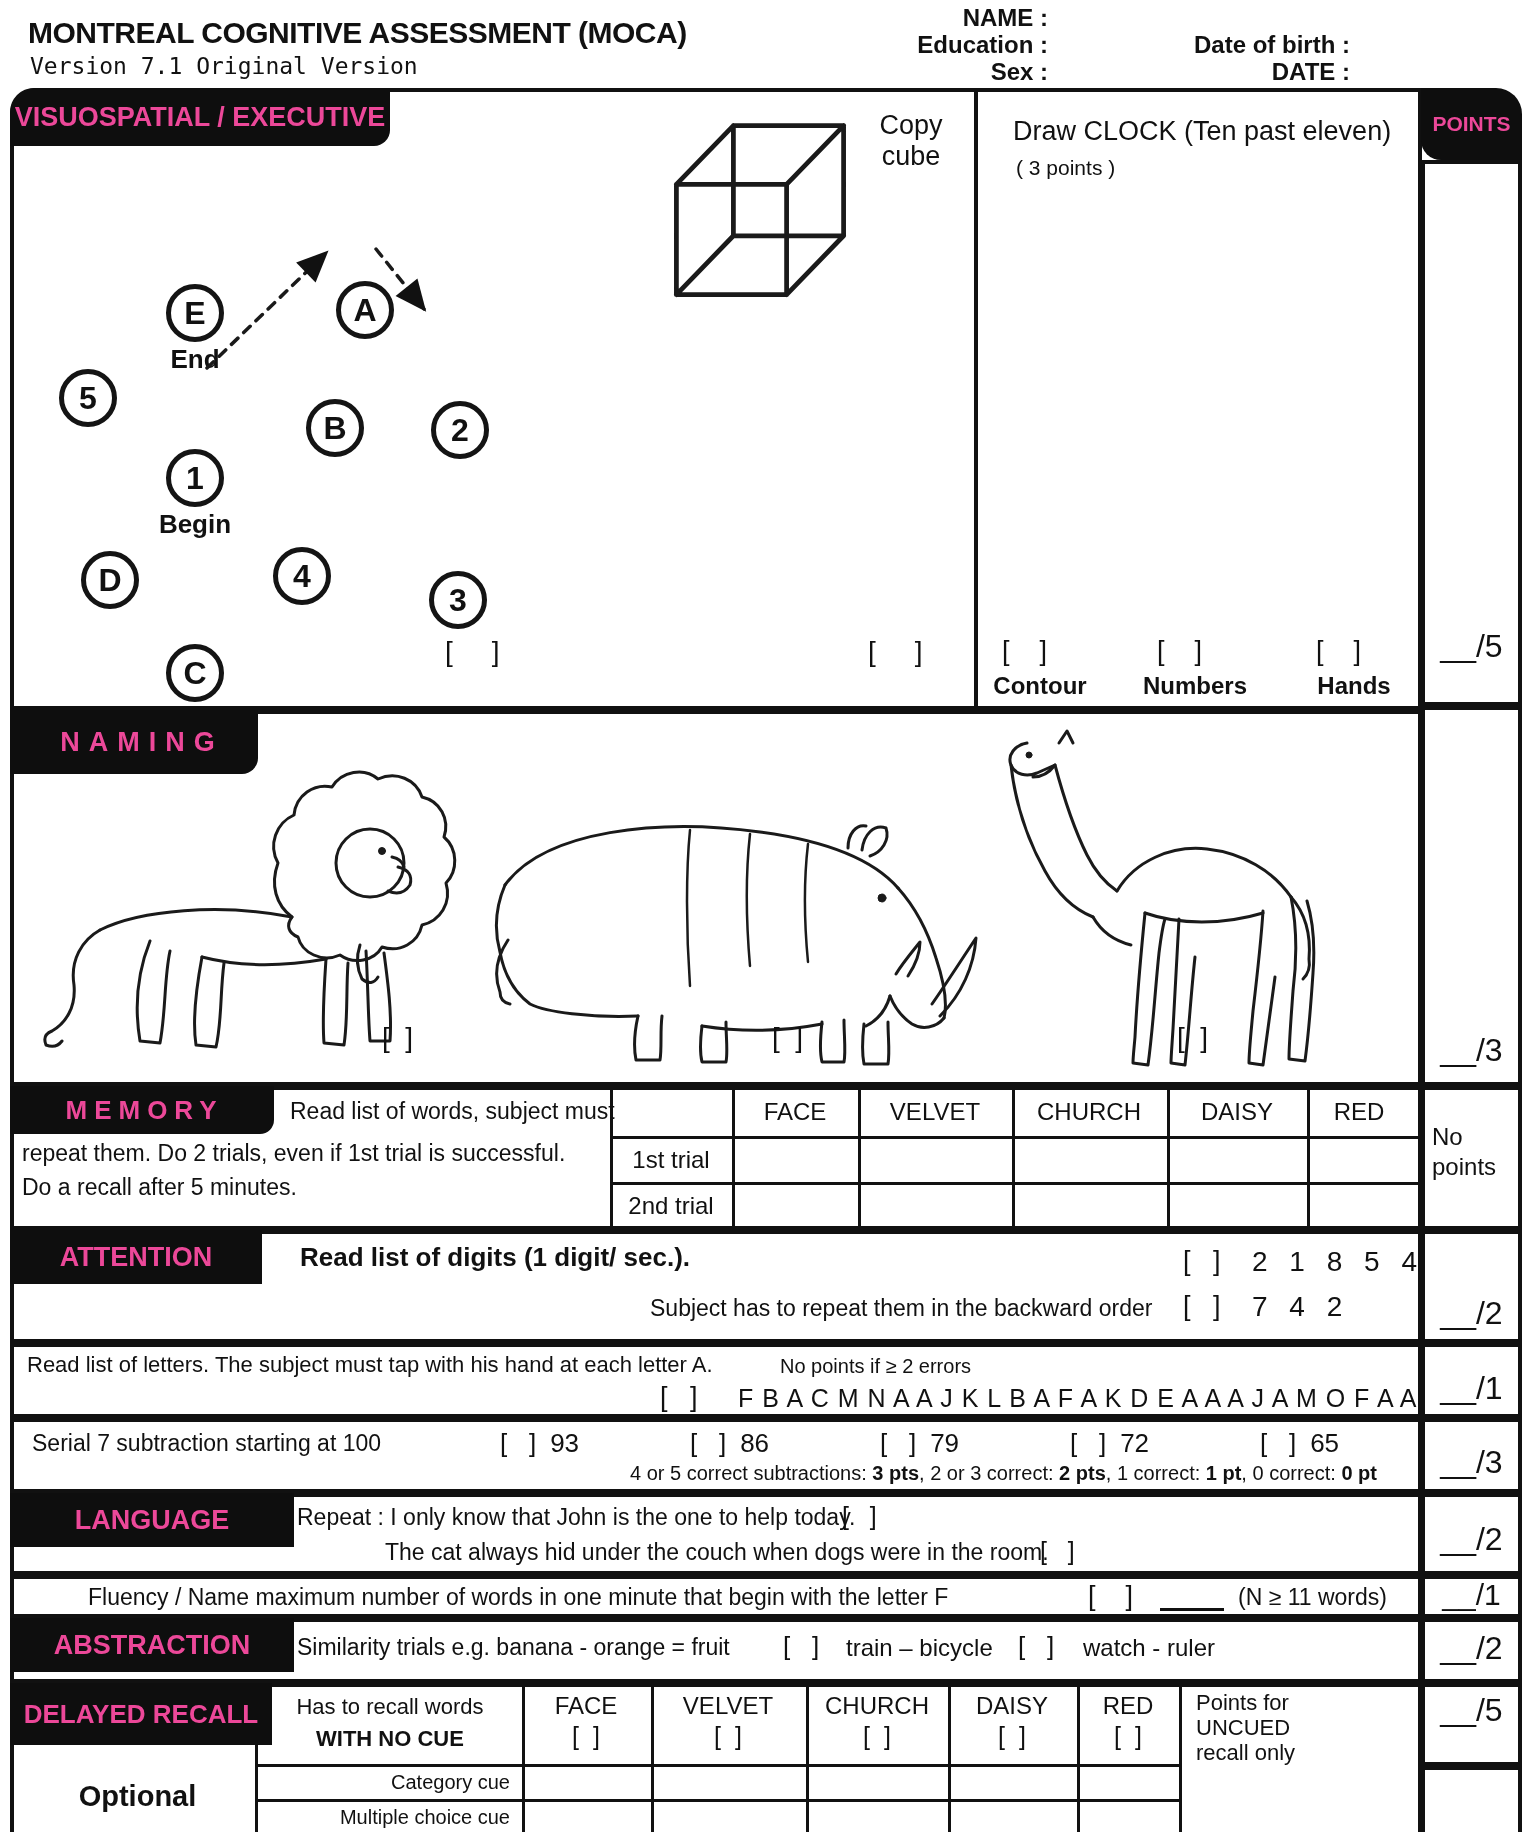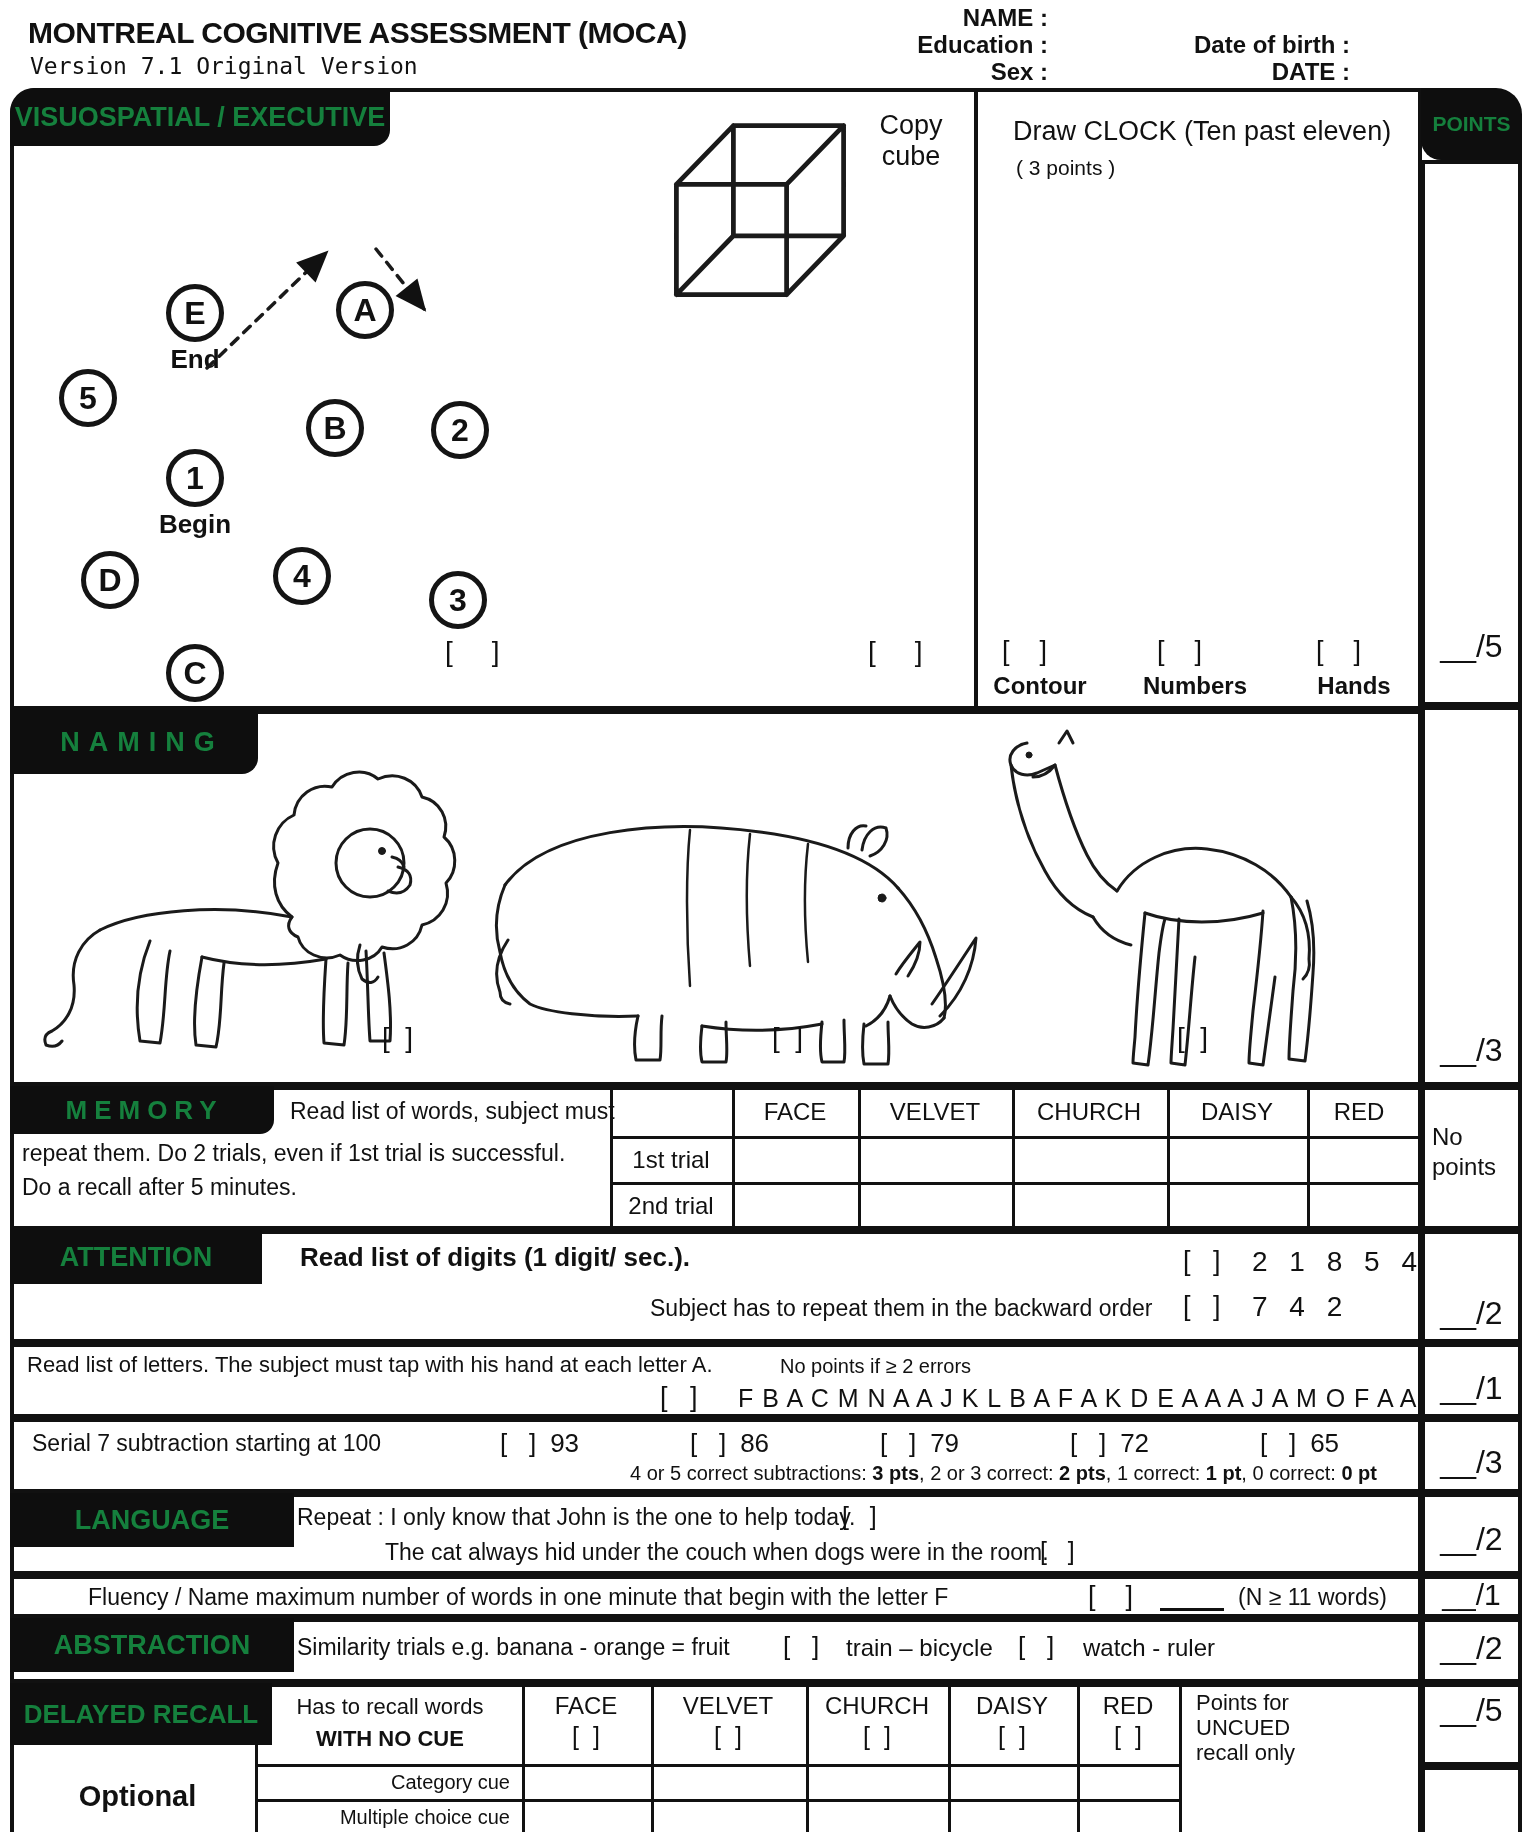--- a/index.html
+++ b/index.html
@@ -2,21 +2,21 @@
 <html><head>
 <meta charset="utf-8">
 <style>
   html,body{margin:0;padding:0;background:#e8e8e8;}
   .page{position:relative;width:1530px;height:1832px;background:#fff;overflow:hidden;
         font-family:"Liberation Sans",sans-serif;color:#111;}
   .t{position:absolute;white-space:nowrap;}
   .bk{white-space:pre;}
   .b{font-weight:bold;}
   .sec{position:absolute;left:10px;width:1412px;border:4px solid #111;box-sizing:border-box;}
-  .tab{position:absolute;background:#0e0e0e;color:#15803d;font-weight:bold;display:flex;
+  .tab{position:absolute;background:#0e0e0e;color:#ec4899;font-weight:bold;display:flex;
        align-items:center;justify-content:center;box-sizing:border-box;z-index:3;}
   .vline,.hline{position:absolute;background:#111;z-index:1;}
   .pcell{position:absolute;left:1421px;width:101px;border:4px solid #111;box-sizing:border-box;background:#fff;}
   .score{position:absolute;left:1421px;width:101px;text-align:center;font-size:32px;z-index:4;}
   .trail-node{position:absolute;width:58px;height:58px;border:5px solid #141414;border-radius:50%;
        box-sizing:border-box;display:flex;align-items:center;justify-content:center;
        font-size:32px;font-weight:bold;background:#fff;z-index:2;}
   .trail-caption{position:absolute;width:120px;text-align:center;font-size:26px;font-weight:bold;}
   svg.draw{position:absolute;}
   svg.draw path, svg.draw circle{stroke:#1a1a1a;fill:none;stroke-linecap:round;stroke-linejoin:round;}

